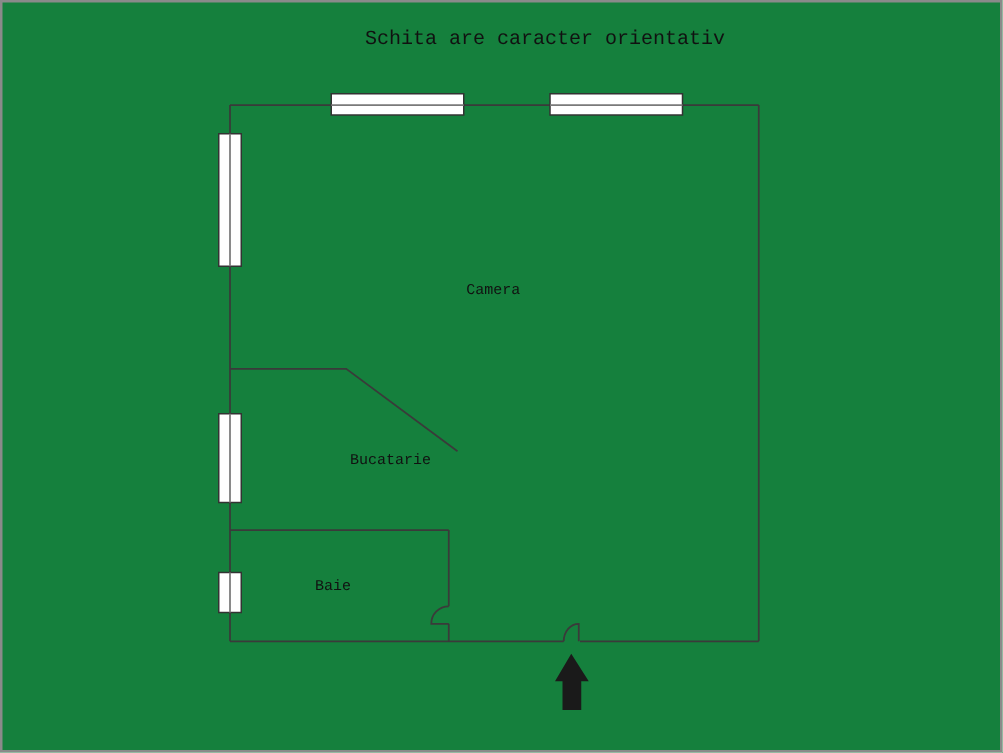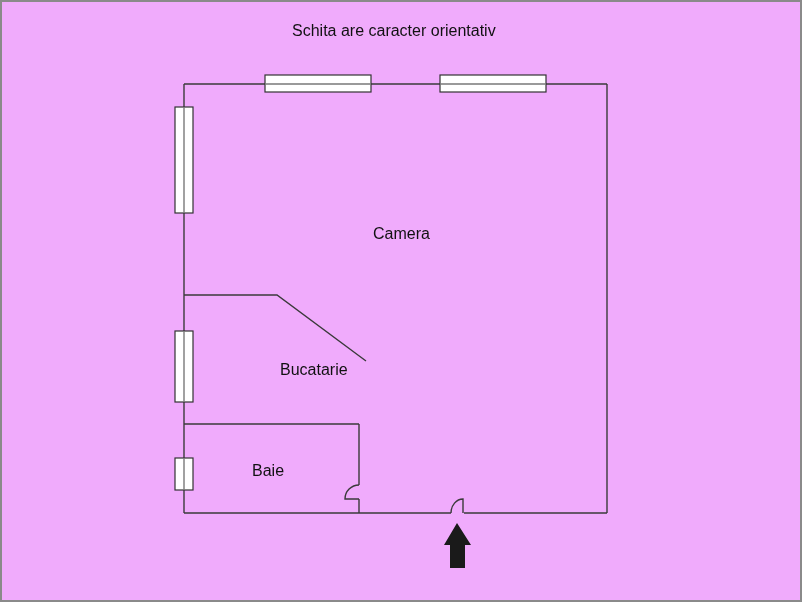--- a/index.html
+++ b/index.html
@@ -6,34 +6,34 @@
       margin: 0;
       padding: 0;
       background: #ffffff;
     }
     .canvas {
       position: relative;
       width: 802px;
       height: 602px;
       box-sizing: border-box;
       border: 2px solid #8a8a8a;
-      background: #f0abfc;
+      background: #15803d;
       overflow: hidden;
-      font-family: Liberation Sans, sans-serif;
+      font-family: Liberation Mono, monospace;
     }
     .plan-svg {
       position: absolute;
       left: -2px;
       top: -2px;
       width: 802px;
       height: 602px;
     }
     .label {
       position: absolute;
-      font-size: 16px;
+      font-size: 12px;
       color: #111111;
       white-space: nowrap;
       line-height: 1;
     }
     .title-label { left: 290px; top: 21px; font-size: 16px; }
     .room-camera { left: 371px; top: 224px; }
     .room-bucatarie { left: 231px; top: 360px; margin-left: 47px; }
     .room-baie { left: 250px; top: 461px; }
   </style>
 </head>

